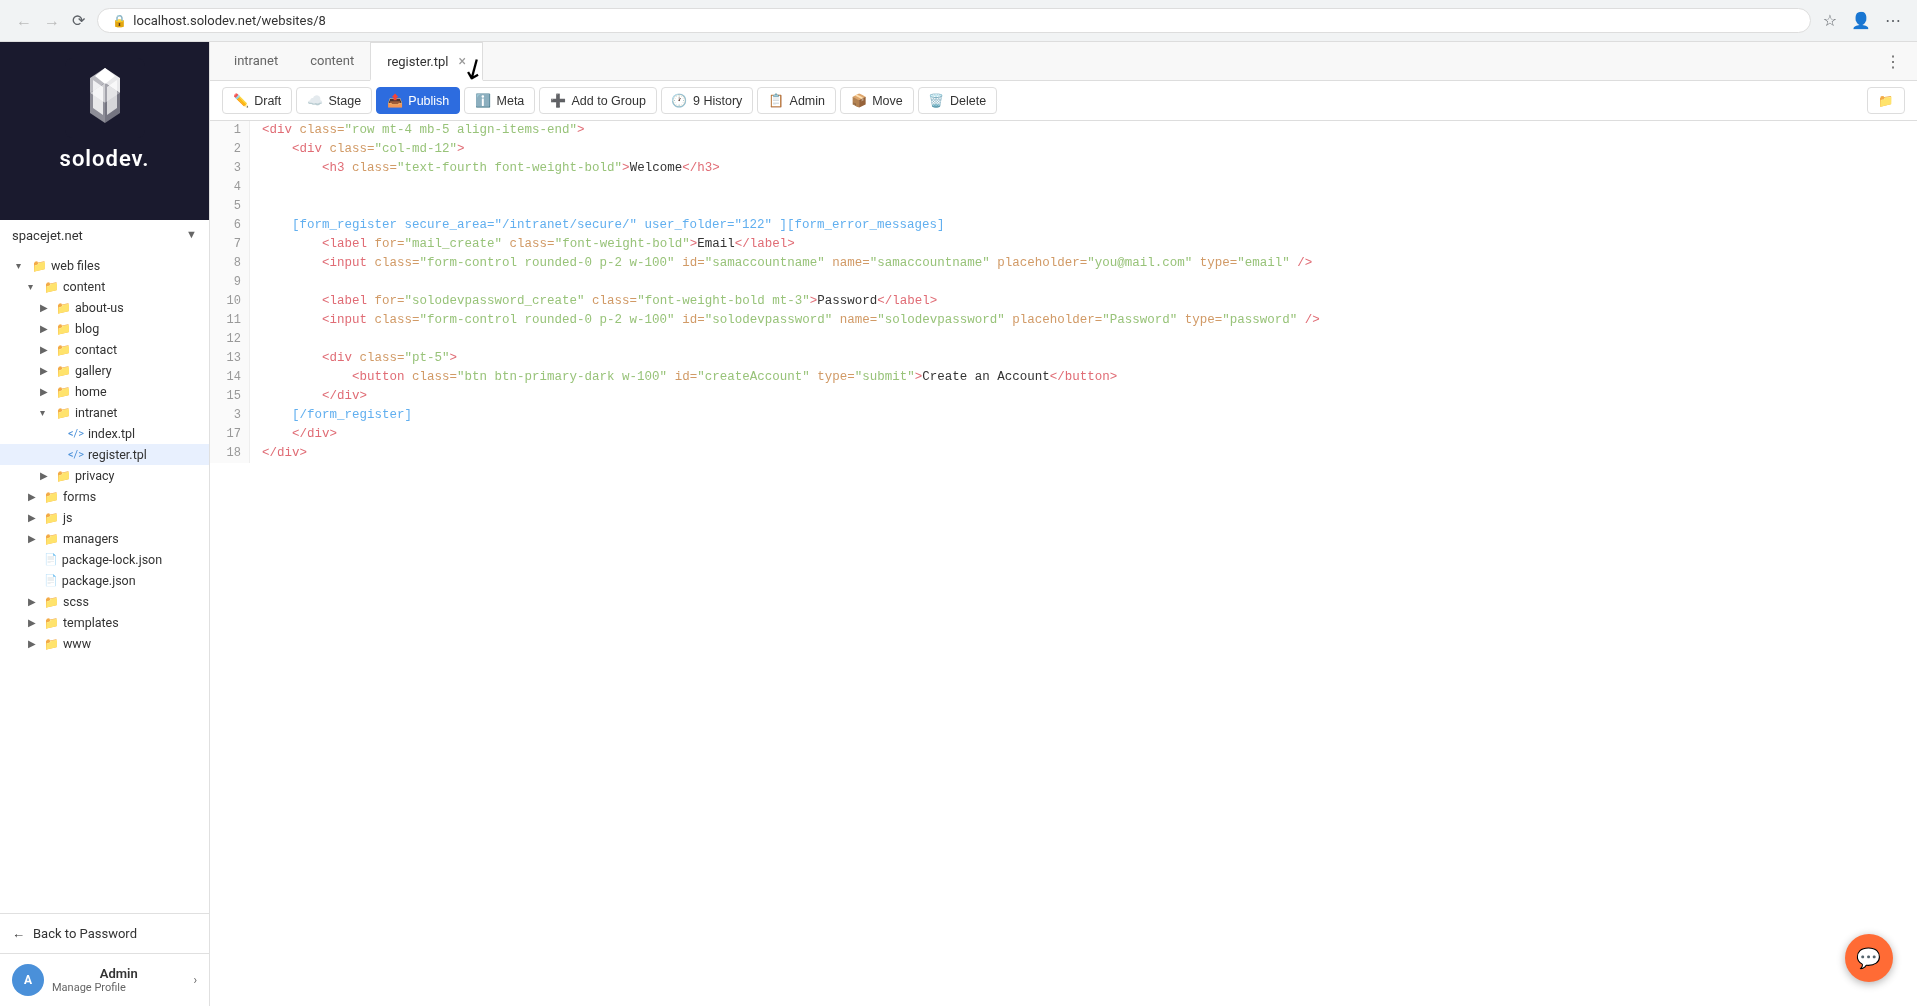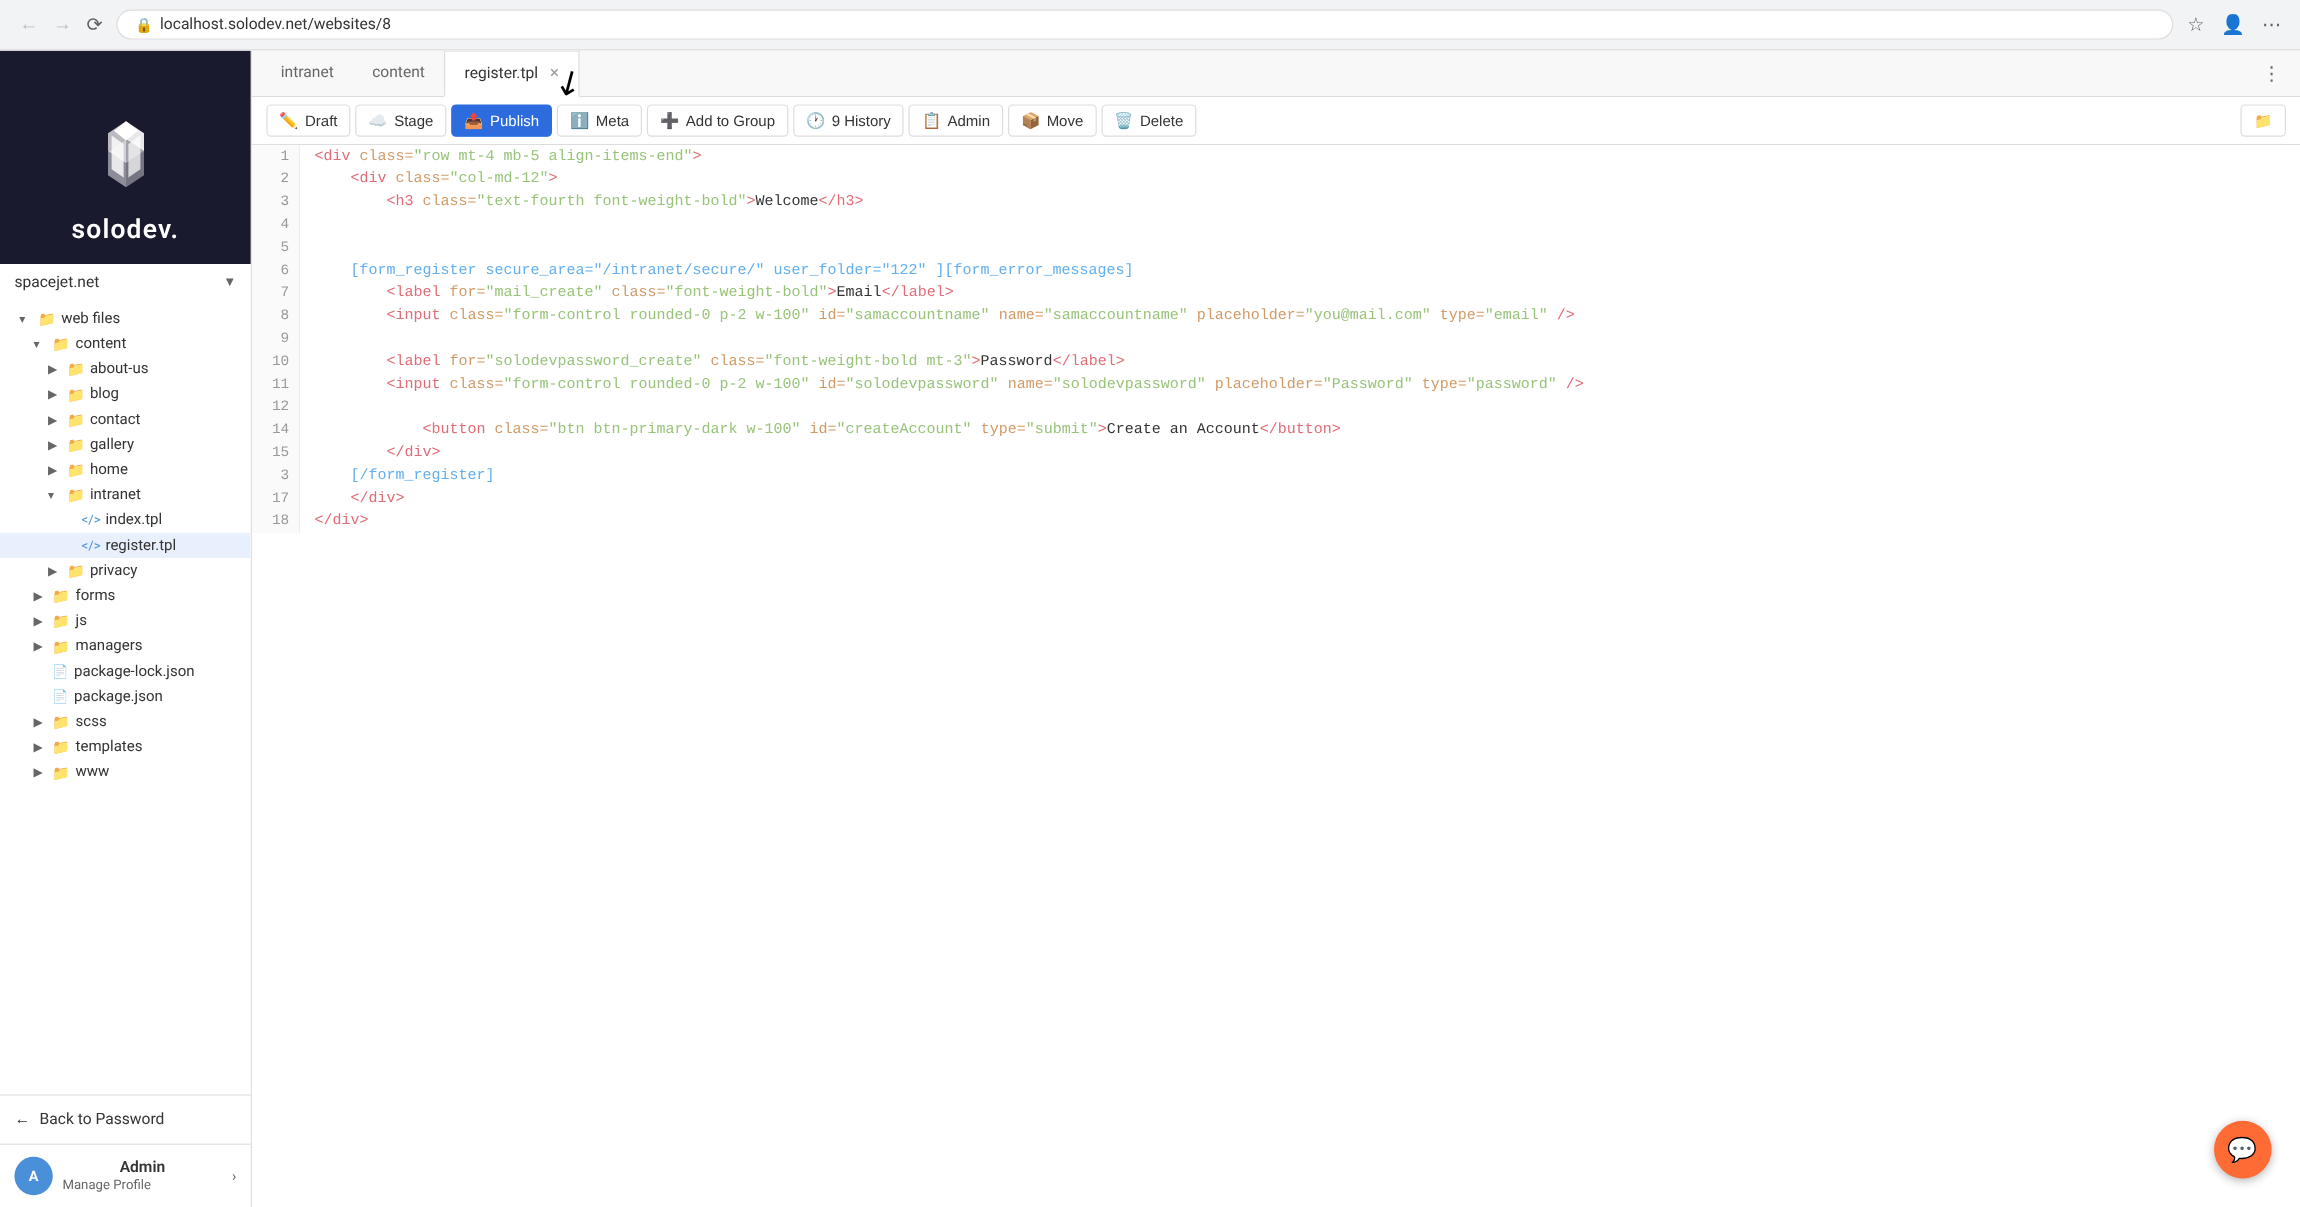--- a/index.html
+++ b/index.html
@@ -13,21 +13,21 @@
     .address-bar { flex: 1; background: #fff; border: 1px solid #ddd; border-radius: 20px; padding: 4px 14px; font-size: 13px; color: #333; display: flex; align-items: center; gap: 6px; }
     .address-bar .lock-icon { color: #5f6368; font-size: 12px; }
     .browser-actions { display: flex; gap: 6px; align-items: center; color: #5f6368; }
     .browser-action-btn { background: none; border: none; cursor: pointer; color: #5f6368; padding: 4px; border-radius: 50%; font-size: 16px; }
 
     
     .app-container { display: flex; flex: 1; overflow: hidden; }
 
     
     .sidebar { width: 210px; background: #fff; border-right: 1px solid #e0e0e0; display: flex; flex-direction: column; overflow: hidden; flex-shrink: 0; }
-    .sidebar-logo { background: #1a1a2e; padding: 16px; display: flex; align-items: flex-end; justify-content: center; height: 178px; }
+    .sidebar-logo { background: #1a1a2e; padding: 16px; display: flex; align-items: flex-start; justify-content: center; height: 178px; }
     .logo-container { display: flex; flex-direction: column; align-items: center; }
     .logo-icon { width: 80px; height: 80px; }
     .logo-text { color: #fff; font-size: 22px; font-weight: 600; margin-top: 8px; letter-spacing: 1px; }
     .sidebar-org { display: flex; justify-content: space-between; padding: 8px 12px; cursor: pointer; font-size: 13px; color: #333; }
     .chevron-icon { color: #666; font-size: 11px; }
 
     .tree-container { flex: 1; overflow-y: auto; padding: 4px 0; }
     .tree-item { display: flex; align-items: center; padding: 3px 8px; cursor: pointer; font-size: 12.5px; color: #333; user-select: none; }
     .tree-item.selected { background: #e8f0fe; }
     .tree-indent-1 { padding-left: 16px; }
@@ -383,20 +383,24 @@
         <div class="code-line">
           <span class="line-number">11</span>
           <span class="line-content">        <span class="tag">&lt;input</span> <span class="attr-name">class=</span><span class="attr-value">"form-control rounded-0 p-2 w-100"</span> <span class="attr-name">id=</span><span class="attr-value">"solodevpassword"</span> <span class="attr-name">name=</span><span class="attr-value">"solodevpassword"</span> <span class="attr-name">placeholder=</span><span class="attr-value">"Password"</span> <span class="attr-name">type=</span><span class="attr-value">"password"</span> <span class="tag">/&gt;</span></span>
         </div>
 
         <div class="code-line">
           <span class="line-number">12</span>
           <span class="line-content"></span>
         </div>
 
+        <div class="code-line">
+          <span class="line-number">13</span>
+          <span class="line-content">        <span class="tag">&lt;div</span> <span class="attr-name">class=</span><span class="attr-value">"pt-5"</span><span class="tag">&gt;</span></span>
+        </div>
 
         <div class="code-line">
           <span class="line-number">14</span>
           <span class="line-content">            <span class="tag">&lt;button</span> <span class="attr-name">class=</span><span class="attr-value">"btn btn-primary-dark w-100"</span> <span class="attr-name">id=</span><span class="attr-value">"createAccount"</span> <span class="attr-name">type=</span><span class="attr-value">"submit"</span><span class="tag">&gt;</span>Create an Account<span class="tag">&lt;/button&gt;</span></span>
         </div>
 
         <div class="code-line">
           <span class="line-number">15</span>
           <span class="line-content">        <span class="tag">&lt;/div&gt;</span></span>
         </div>

